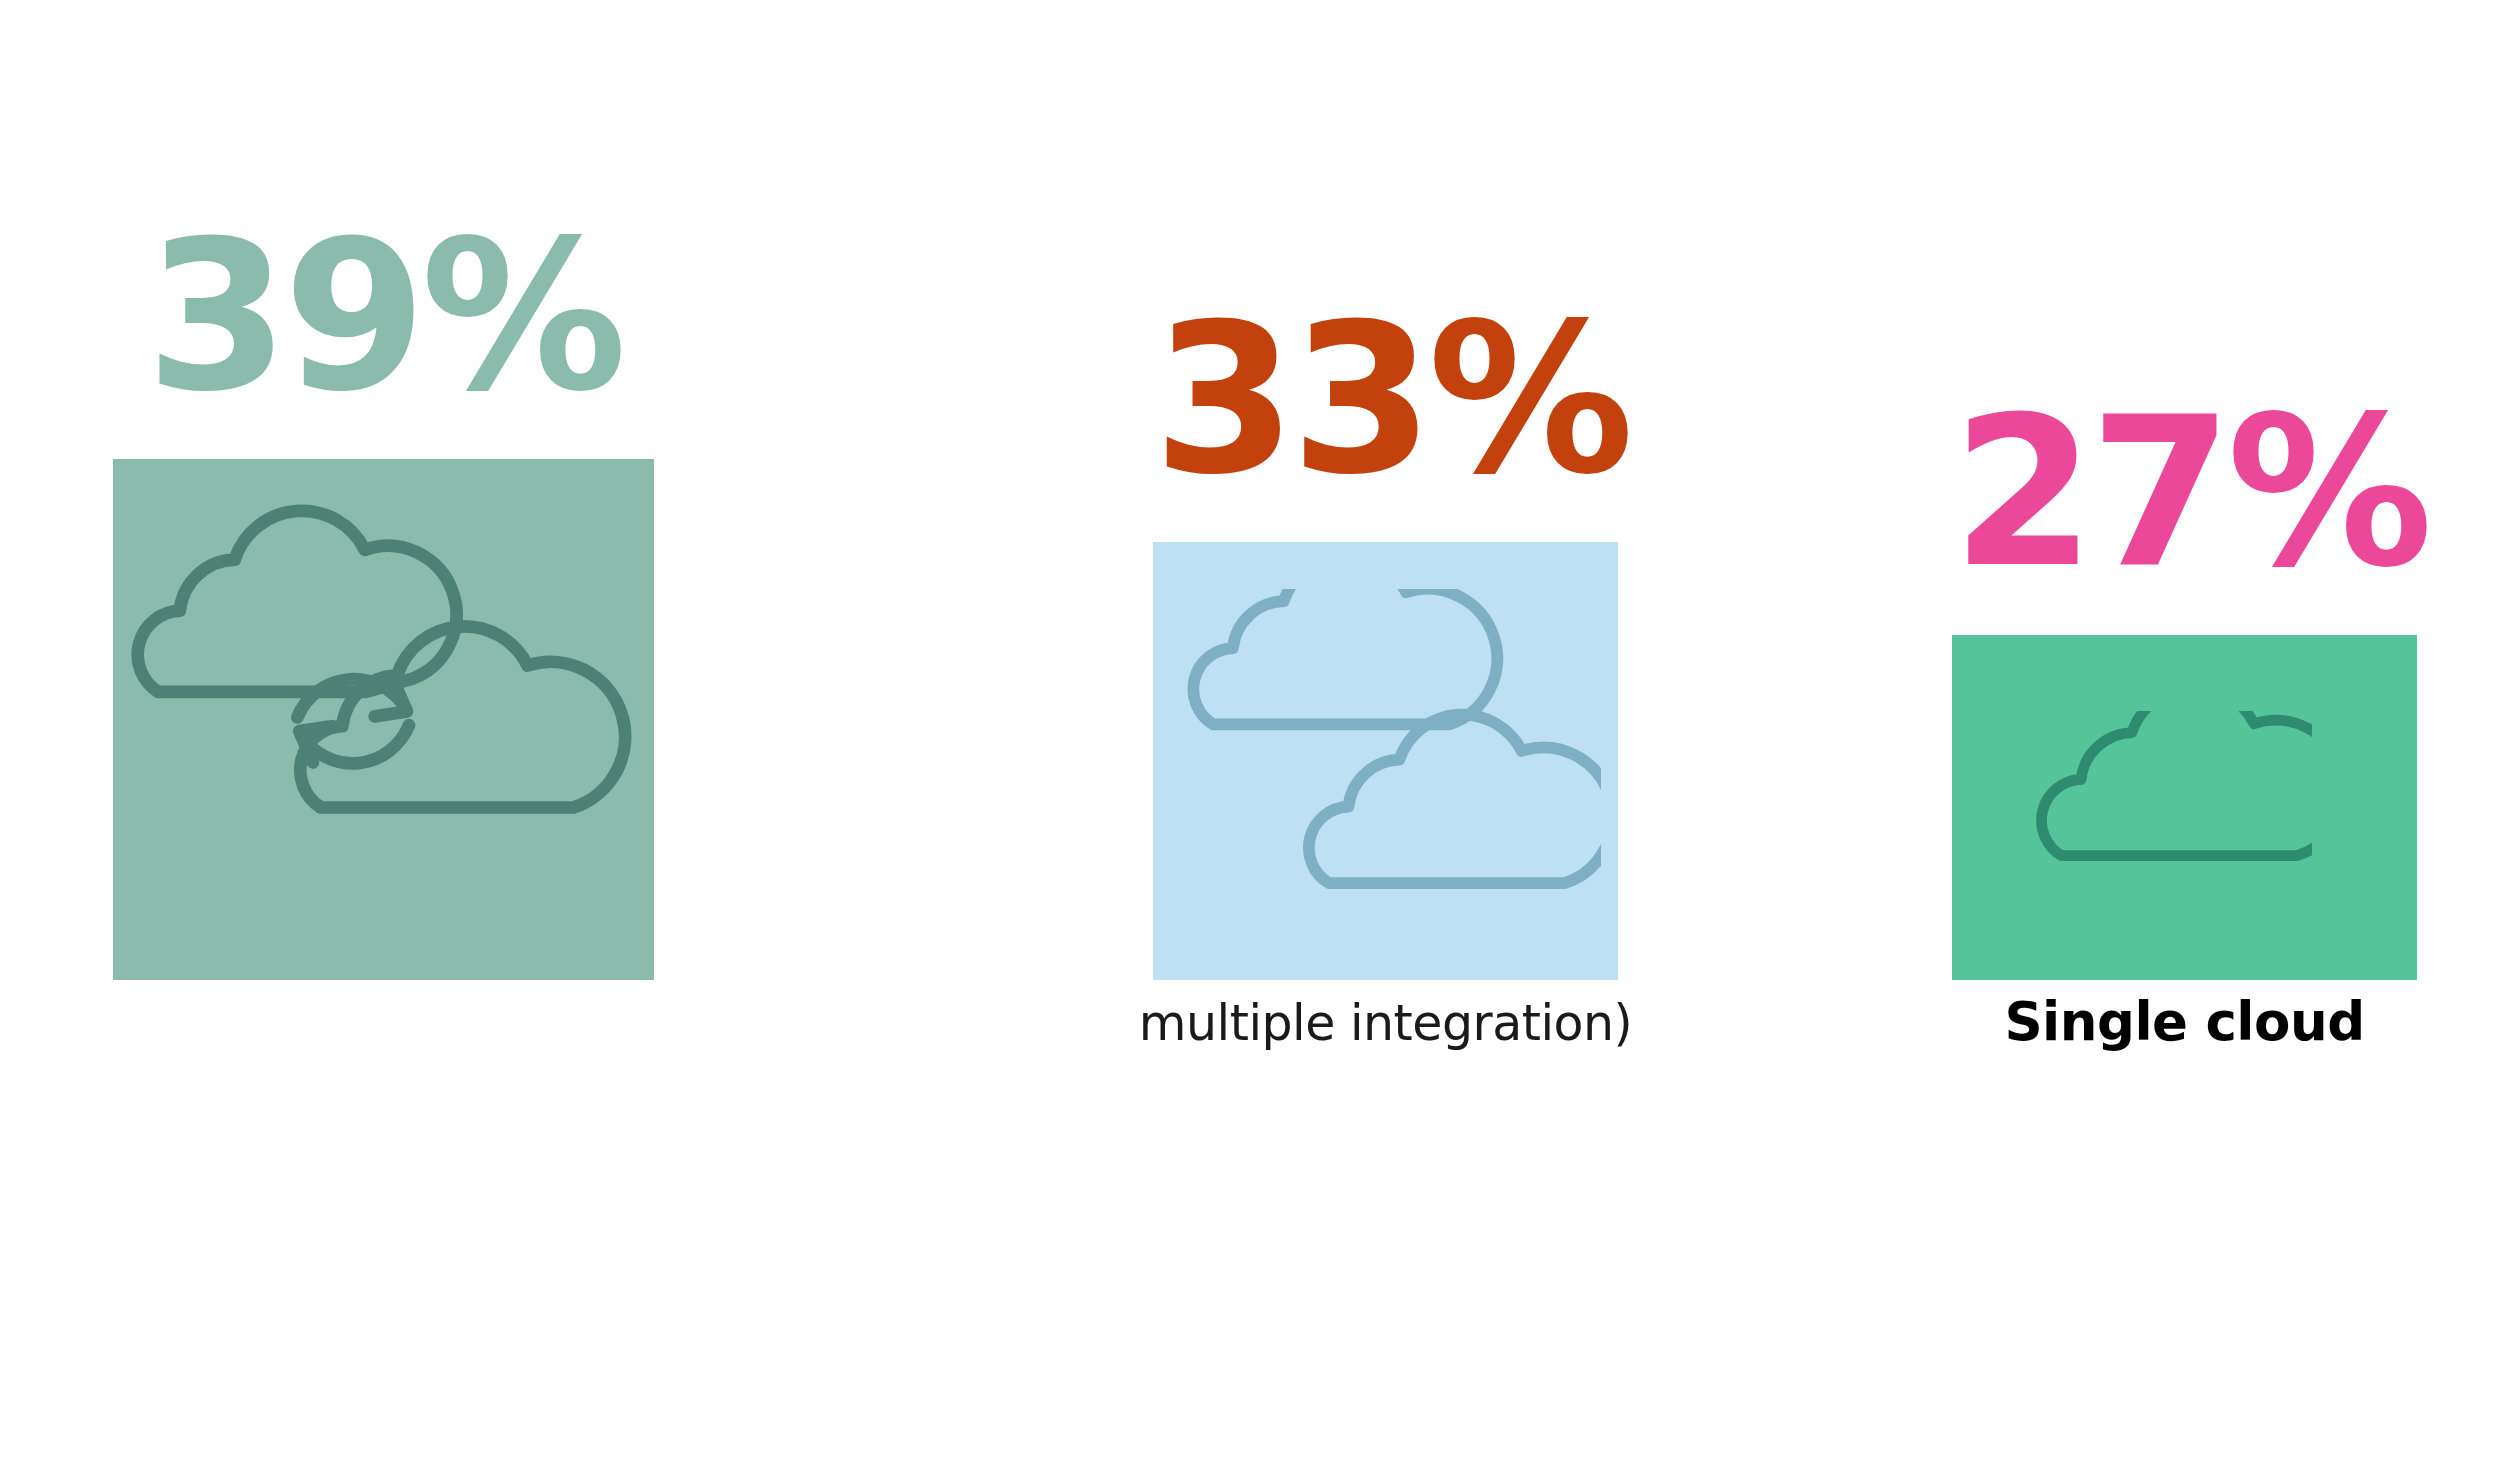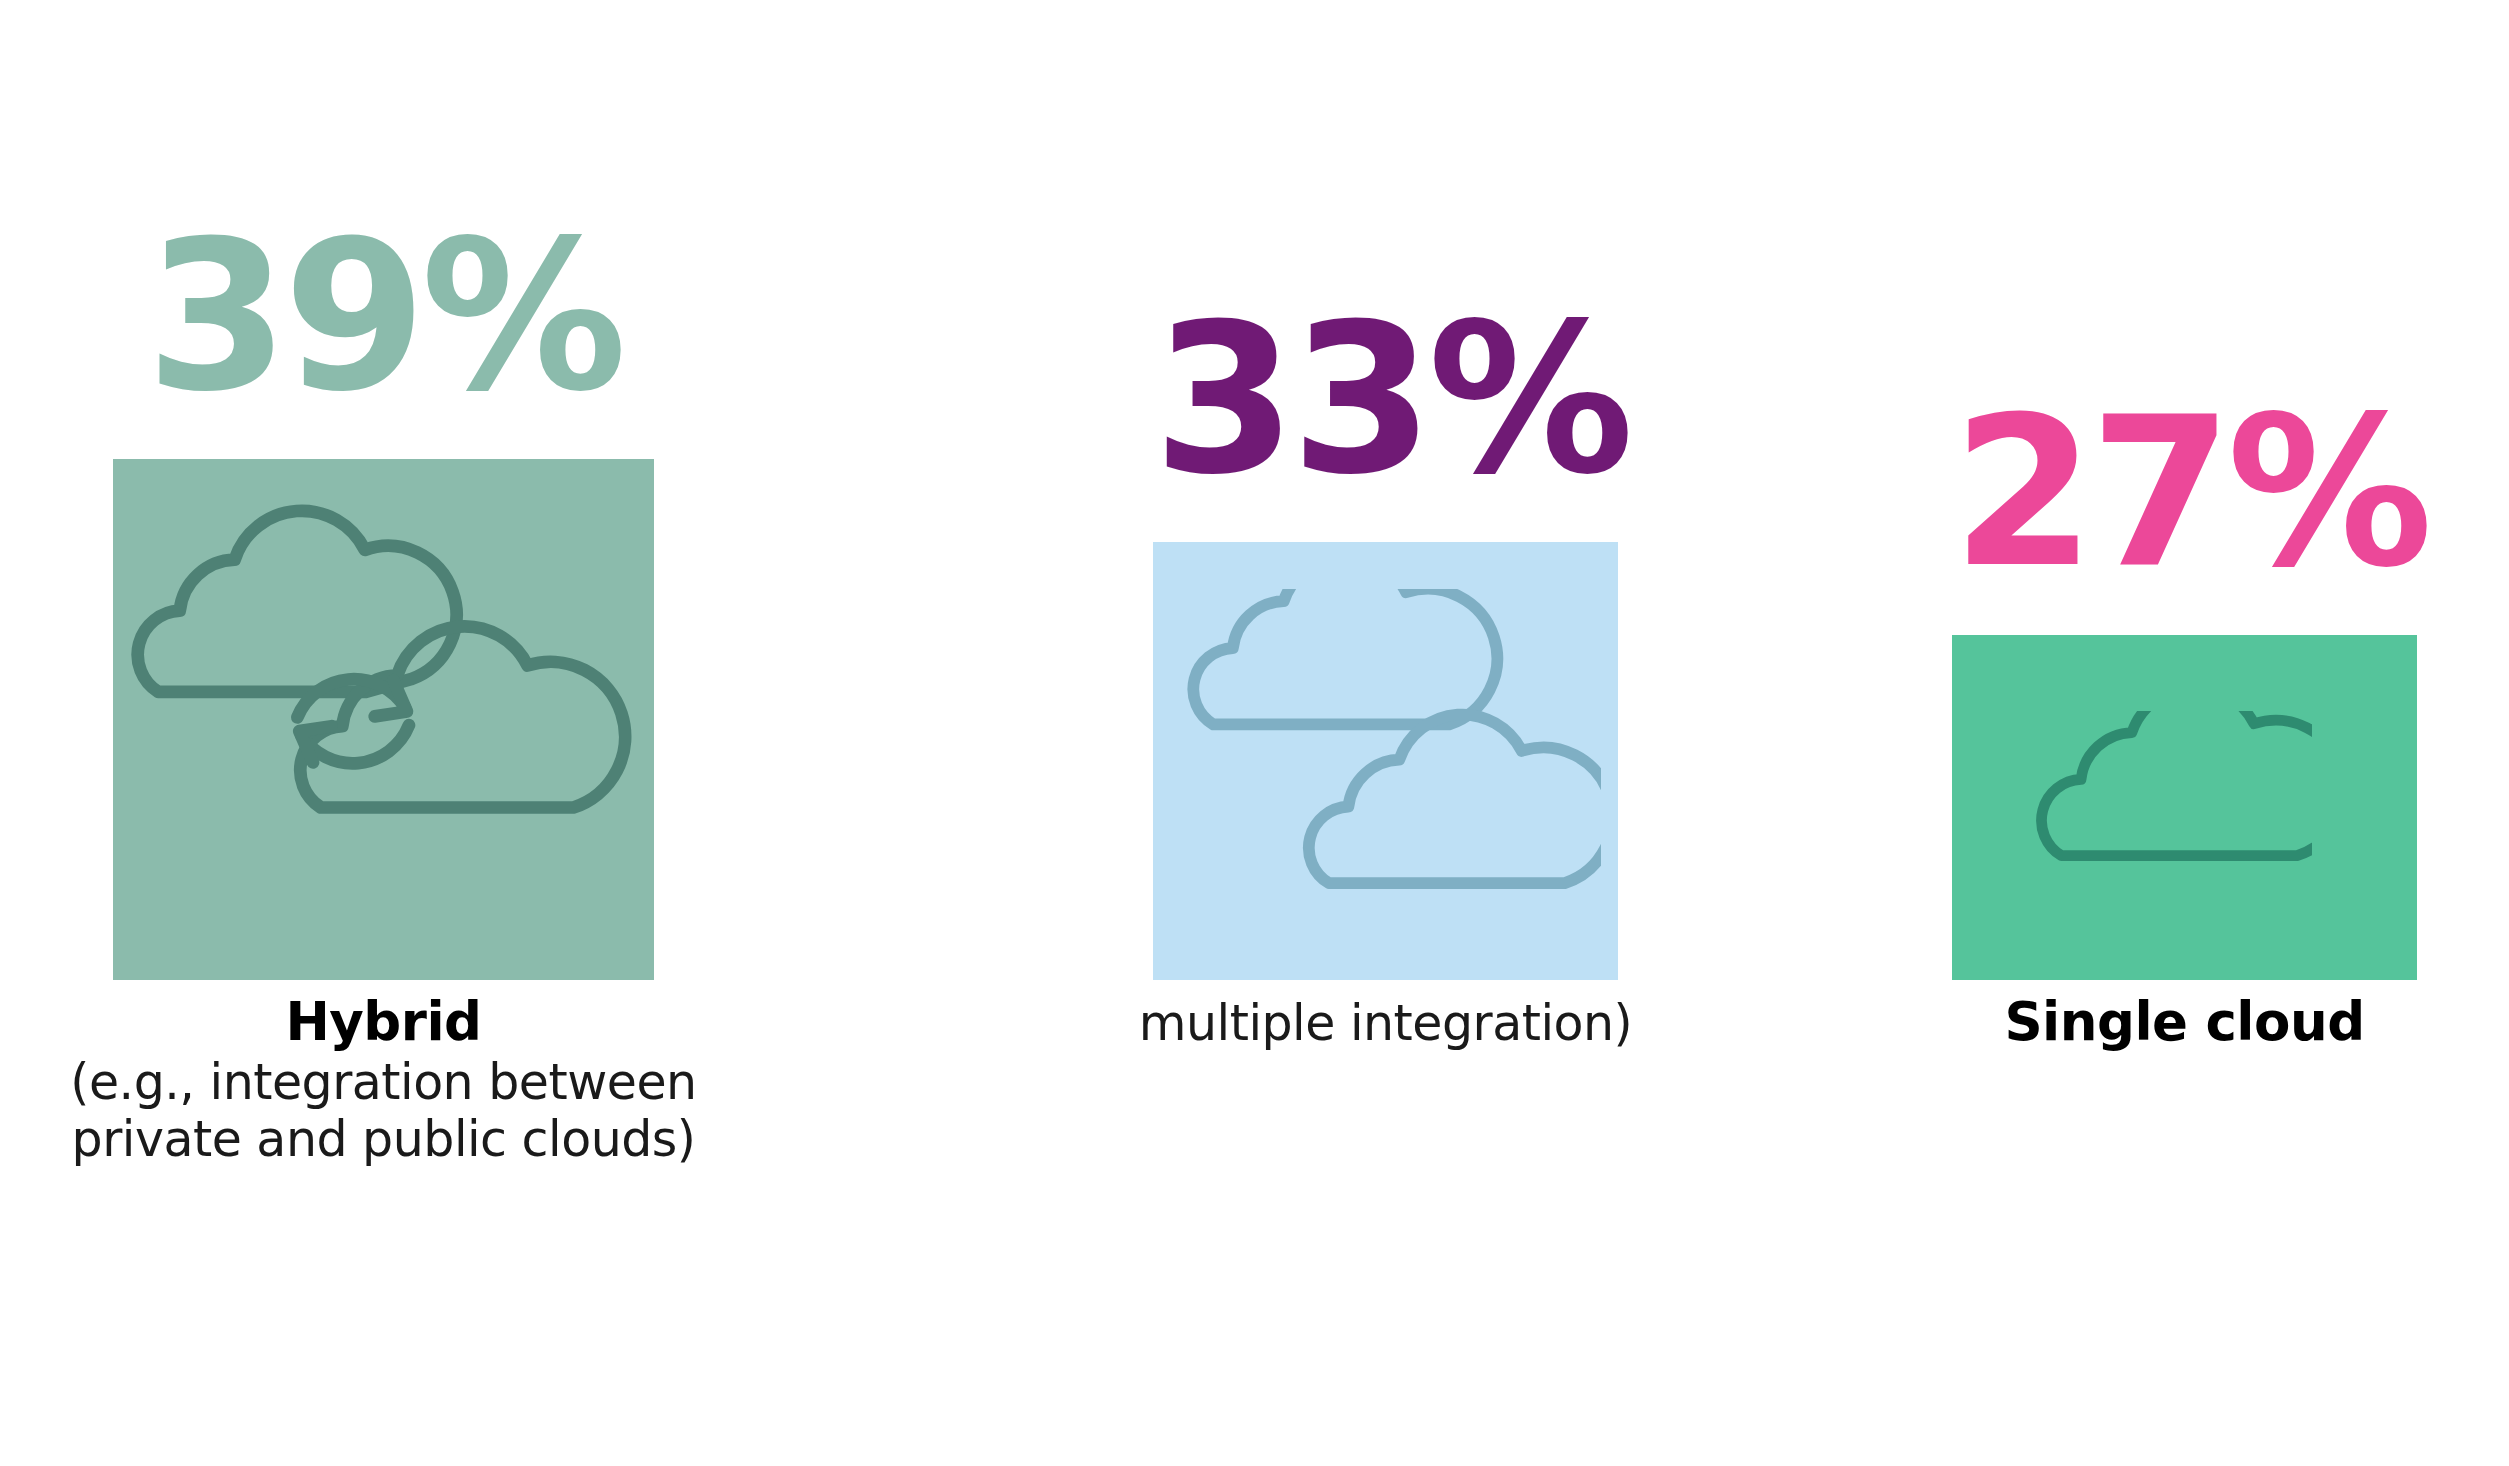--- a/index.html
+++ b/index.html
@@ -128,32 +128,25 @@
                  Z"></path>
 
         <path d="M 182 224 a 62 62 0 0 1 110 -10"></path>
         <path d="M 280 186 l 14 32 l -33 5"></path>
 
         <path d="M 296 232 a 62 62 0 0 1 -110 10"></path>
         <path d="M 198 270 l -14 -32 l 33 -5"></path>
       </svg>
     </div>
 
-    <div class="labels">
-      <div class="label-title">Hybrid</div>
-      <div class="label-sub">
-        <span class="ln">(e.g., integration between</span>
-        <span class="ln">private and public clouds)</span>
-      </div>
-    </div>
   </div>
 
   <div class="col" id="col-multi">
 
-    <div class="pct" style="color:#701a75;">33%</div>
+    <div class="pct" style="color:#c2410c;">33%</div>
 
     <div class="bar" style="background:#BEE0F5;">
       <svg class="bar-icon" style="left:27.4px; top:47px;" width="421" height="314" viewBox="0 0 430 320" fill="none" stroke="#7FAFC4" stroke-width="12" stroke-linecap="round" stroke-linejoin="round">
 
         <path d="M 34 138
                  a 42 42 0 0 1 20 -78
                  a 54 54 0 0 1 52 -48
                  a 68 68 0 0 1 125 -9
                  a 56 56 0 0 1 44 135
                  Z"></path>

